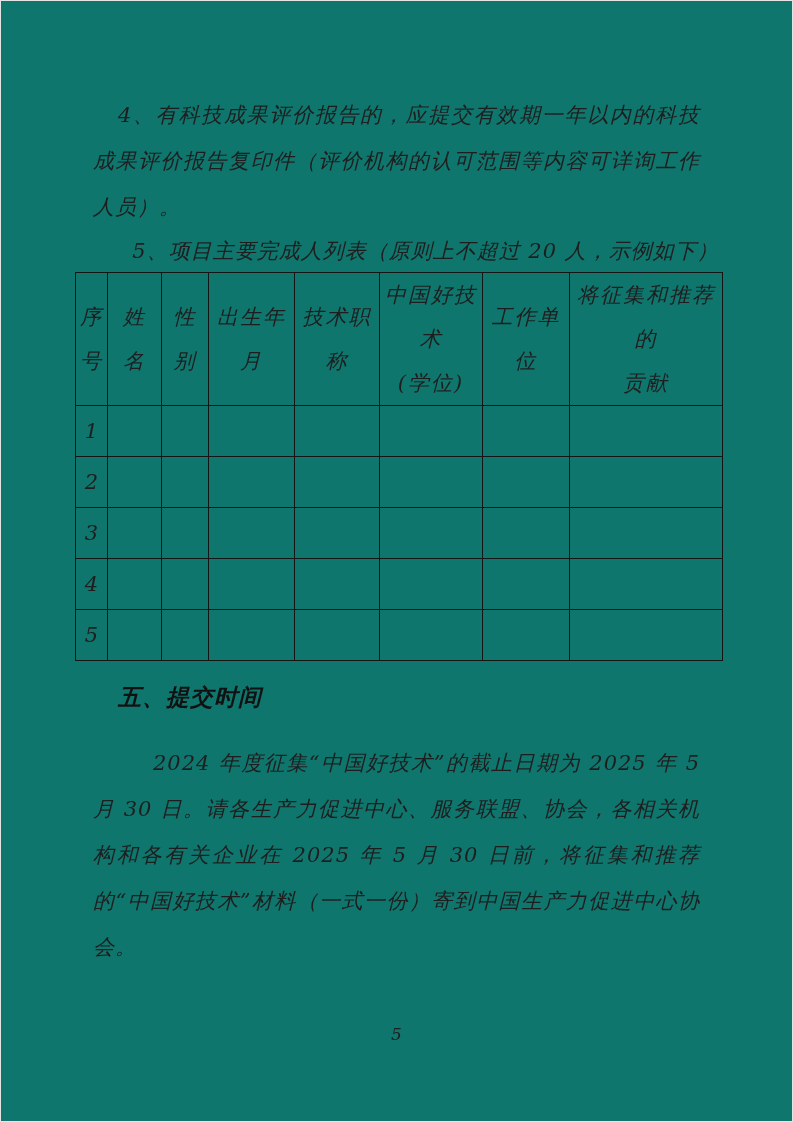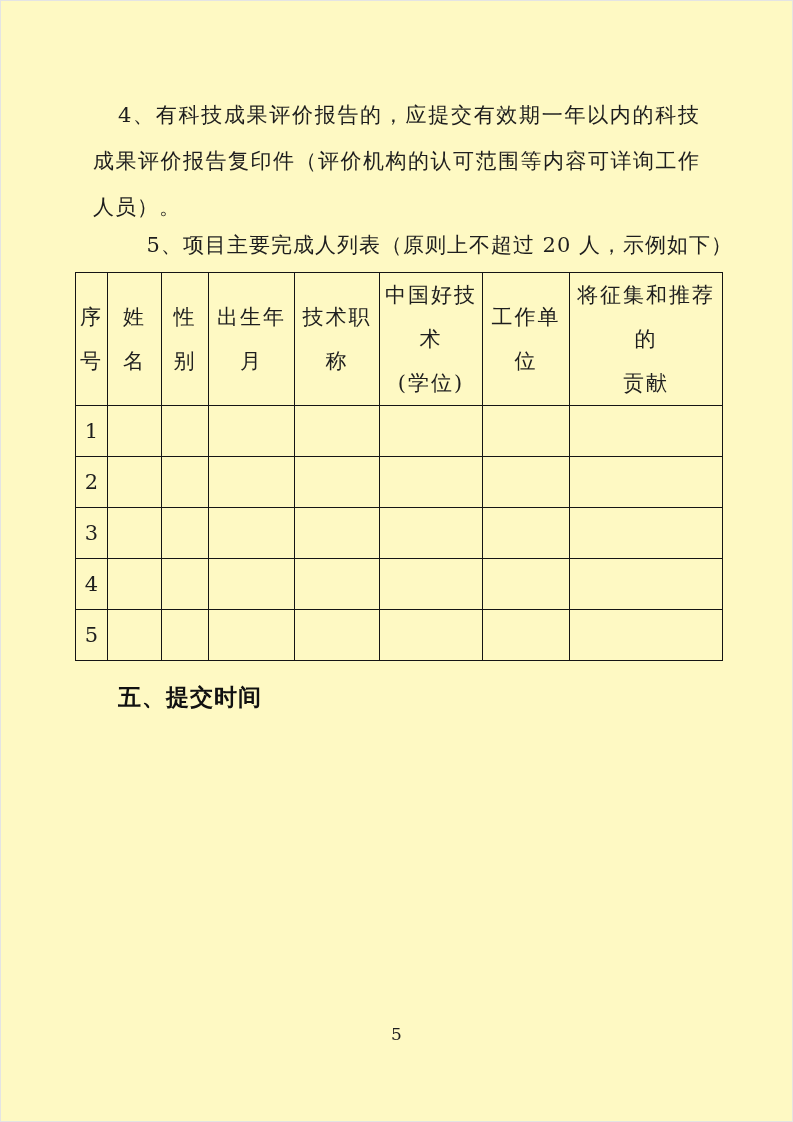--- a/index.html
+++ b/index.html
@@ -4,46 +4,47 @@
 <style>
   html, body {
     margin: 0;
     padding: 0;
     background: #ffffff;
   }
   .page {
     position: relative;
     width: 793px;
     height: 1122px;
-    background: #fef9c3;
+    background: #0f766e;
     box-shadow: inset 0 0 0 1px #e4e4e4;
     overflow: hidden;
     font-family: "DejaVu Serif", "Liberation Serif", serif;
     color: #1e1e1e;
+    font-style: italic;
   }
   .para {
     position: absolute;
     left: 93px;
     width: 607px;
     margin: 0;
     font-size: 21px;
     line-height: 46px;
     letter-spacing: 1px;
     text-align: justify;
     color: #1e1e1e;
   }
   .para-item4 {
     top: 92px;
     text-indent: 25px;
   }
   .para-item5 {
-    top: 222px;
+    top: 228px;
     text-indent: 25px;
     width: 640px;
-    text-align: right;
+    text-align: center;
     white-space: nowrap;
   }
   .completers-table {
     position: absolute;
     left: 75px;
     top: 272px;
     width: 647px;
     border-collapse: collapse;
     table-layout: fixed;
   }
@@ -189,16 +190,17 @@
         <td></td>
         <td></td>
         <td></td>
         <td></td>
       </tr>
     </tbody>
   </table>
 
   <h2 class="section-heading">五、提交时间</h2>
 
+  <p class="para para-submission">2024 年度征集“中国好技术”的截止日期为 2025 年 5 月 30 日。请各生产力促进中心、服务联盟、协会，各相关机构和各有关企业在 2025 年 5 月 30 日前，将征集和推荐的“中国好技术”材料（一式一份）寄到中国生产力促进中心协会。</p>
 
   <div class="page-number">5</div>
 
 </div>
 
 </body></html>

